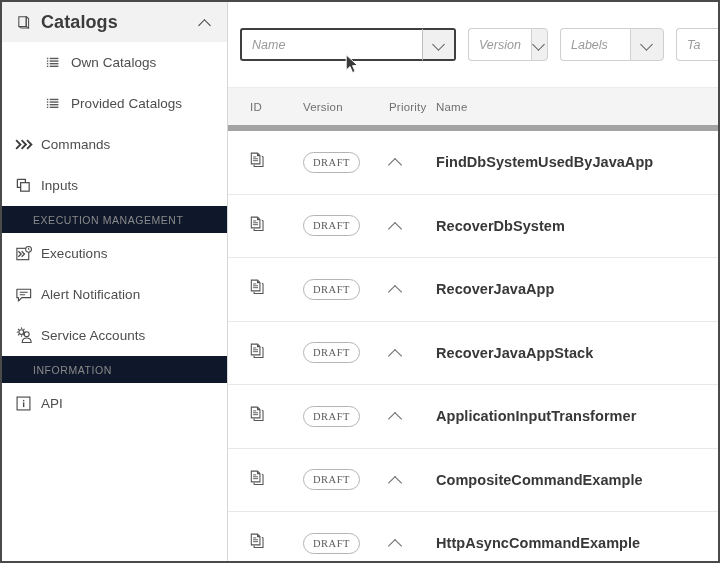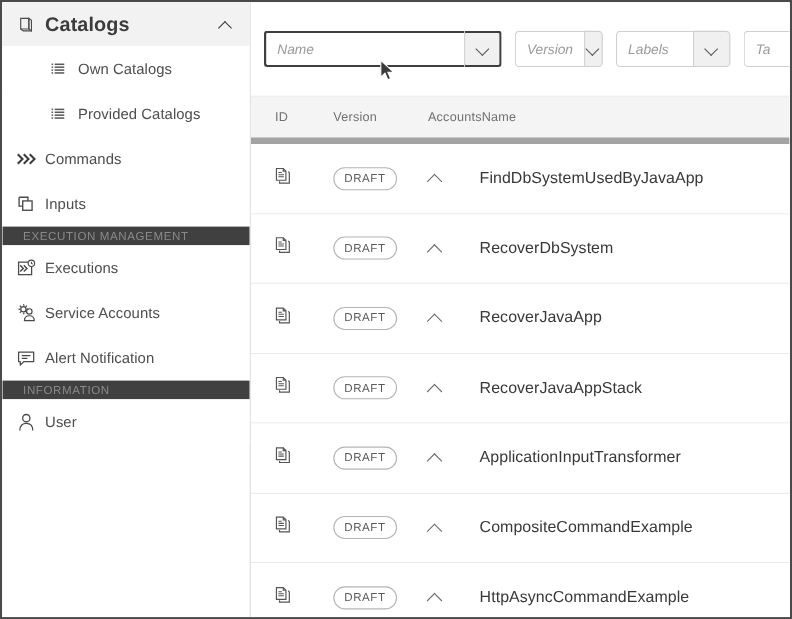--- a/index.html
+++ b/index.html
@@ -97,25 +97,25 @@
   }
   .nav-item.sub .ico {
     flex: 0 0 25px;
   }
   .nav-item .lbl {
     font-size: 13.5px;
     color: #4d4d4d;
     letter-spacing: .05px;
   }
   .section-label {
-    height: 17px;
-    display: flex;
-    align-items: center;
-    padding-left: 19px;
-    background: #404040;
+    height: 27px;
+    display: flex;
+    align-items: center;
+    padding-left: 31px;
+    background: #0f172a;
     font-size: 10.5px;
     letter-spacing: .55px;
     color: #8a8a8a;
     box-sizing: border-box;
   }
 
   svg.icn { display: block; }
 
   
   .content {
@@ -223,21 +223,21 @@
   .trow {
     display: flex;
     align-items: center;
     height: 63.5px;
     border-bottom: 1px solid #e8e8e8;
     box-sizing: border-box;
     background: #fff;
     cursor: pointer;
   }
   .trow .col-id { display: flex; align-items: center; }
-  .trow .col-lab { display: flex; align-items: flex-end; }
+  .trow .col-lab { display: flex; align-items: flex-end; font-family: Liberation Serif, serif; }
   .trow .col-pri { display: flex; align-items: center; justify-content: flex-start; }
   .badge {
     display: inline-flex;
     align-items: center;
     justify-content: center;
     min-width: 56px;
     height: 21px;
     padding: 0 9px;
     border: 1px solid #b4b4b4;
     border-radius: 11px;
@@ -260,20 +260,21 @@
     width: 9px;
     height: 9px;
     border-left: 1.5px solid #6a6a6a;
     border-top: 1.5px solid #6a6a6a;
     transform: rotate(45deg);
   }
   .rowname {
     font-size: 14.5px;
     color: #383838;
     letter-spacing: .05px;
+    font-weight: bold;
   }
 
   
   .cursor {
     position: absolute;
     left: 345px;
     top: 52px;
     width: 16px;
     height: 22px;
     pointer-events: none;
@@ -374,55 +375,56 @@
             <path d="M14.3 3 L14.3 4.7 L15.5 5.3" fill="none" stroke="#4a4a4a" stroke-width="1"></path>
           </svg>
         </span>
         <span class="lbl">Executions</span>
       </div>
 
 
 
       <div class="nav-item">
         <span class="ico">
+          <svg class="icn" width="18" height="18" viewBox="0 0 19 19">
+            <path d="M2 3.4 L16.5 3.4 L16.5 12.3 L7.2 12.3 L3.6 15.8 L3.6 12.3 L2 12.3 Z" fill="none" stroke="#4a4a4a" stroke-width="1.2" stroke-linejoin="round"></path>
+            <path d="M5 6.6 L13.4 6.6 M5 9.2 L10.5 9.2" stroke="#4a4a4a" stroke-width="1.2"></path>
+          </svg>
+        </span>
+        <span class="lbl">Alert Notification</span>
+      </div>
+
+      <div class="nav-item">
+        <span class="ico">
           <svg class="icn" width="19" height="19" viewBox="0 0 20 20">
             <g fill="none" stroke="#4a4a4a" stroke-width="1.15">
               <circle cx="6.6" cy="6.4" r="2.5"></circle>
               <path d="M6.6 1.6 L7.4 3.1 M6.6 11.2 L7.4 9.7 M1.9 6.4 L3.6 6.6 M11.3 6.4 L9.6 6.6
                        M3.2 3.0 L4.5 4.3 M10.0 9.8 L8.7 8.5 M3.2 9.8 L4.5 8.5 M10.0 3.0 L8.7 4.3"></path>
               <circle cx="12.3" cy="8.6" r="2.6"></circle>
               <path d="M7.6 17.4 C7.6 13.9 9.7 12.7 12.3 12.7 C14.9 12.7 17.0 13.9 17.0 17.4 Z"></path>
             </g>
           </svg>
         </span>
         <span class="lbl">Service Accounts</span>
       </div>
 
+      <div class="section-label">INFORMATION</div>
+
       <div class="nav-item">
         <span class="ico">
-          <svg class="icn" width="18" height="18" viewBox="0 0 19 19">
-            <path d="M2 3.4 L16.5 3.4 L16.5 12.3 L7.2 12.3 L3.6 15.8 L3.6 12.3 L2 12.3 Z" fill="none" stroke="#4a4a4a" stroke-width="1.2" stroke-linejoin="round"></path>
-            <path d="M5 6.6 L13.4 6.6 M5 9.2 L10.5 9.2" stroke="#4a4a4a" stroke-width="1.2"></path>
-          </svg>
-        </span>
-        <span class="lbl">Alert Notification</span>
-      </div>
-
-      <div class="section-label">INFORMATION</div>
-
-
-      <div class="nav-item">
-        <span class="ico">
-          <svg class="icn" width="18" height="18" viewBox="0 0 19 19">
-            <circle cx="9.4" cy="5.4" r="3.5" fill="none" stroke="#4a4a4a" stroke-width="1.25"></circle>
-            <path d="M3.2 17.2 C3.2 12.3 6.0 10.4 9.4 10.4 C12.8 10.4 15.6 12.3 15.6 17.2" fill="none" stroke="#4a4a4a" stroke-width="1.25"></path>
-          </svg>
-        </span>
-        <span class="lbl">User</span>
-      </div>
+          <svg class="icn" width="17" height="17" viewBox="0 0 18 18">
+            <rect x="2.2" y="2.2" width="13.6" height="13.6" fill="none" stroke="#4a4a4a" stroke-width="1.2"></rect>
+            <rect x="8.4" y="5.2" width="1.5" height="1.5" fill="#4a4a4a"></rect>
+            <rect x="8.4" y="7.8" width="1.5" height="5" fill="#4a4a4a"></rect>
+          </svg>
+        </span>
+        <span class="lbl">API</span>
+      </div>
+
 
     </nav>
 
     <section class="content">
 
       <div class="toolbar">
 
         <div class="filter active" style="width:216px">
           <div class="fbox" style="flex:1">
             <span class="ph">Name</span>
@@ -457,21 +459,21 @@
 
         </div>
 
       </div>
 
       <div class="table-wrap">
 
         <div class="thead">
           <div class="th col-id">ID</div>
           <div class="th col-lab">Version</div>
-          <div class="th col-pri">Accounts</div>
+          <div class="th col-pri">Priority</div>
           <div class="th col-name">Name</div>
         </div>
 
         <div id="rows-container">
             <div class="trow">
               <div class="col-id">
                 <span><svg width="15" height="16" viewBox="0 0 16 17">
                     <path d="M1.4 1.2 L8.0 1.2 L10.6 3.8 L10.6 12.6 L1.4 12.6 Z" fill="none" stroke="#555" stroke-width="1.15"></path>
                     <path d="M8.0 1.2 L8.0 3.8 L10.6 3.8" fill="none" stroke="#555" stroke-width="1.15"></path>
                     <path d="M12.8 4.3 L13.9 5.4 L13.9 15.4 L4.4 15.4 L4.4 13.6" fill="none" stroke="#555" stroke-width="1.15"></path>

